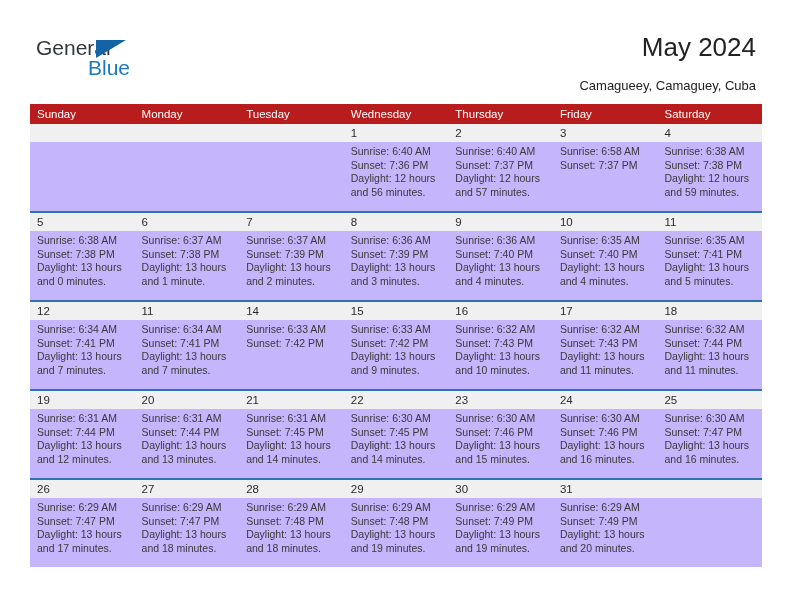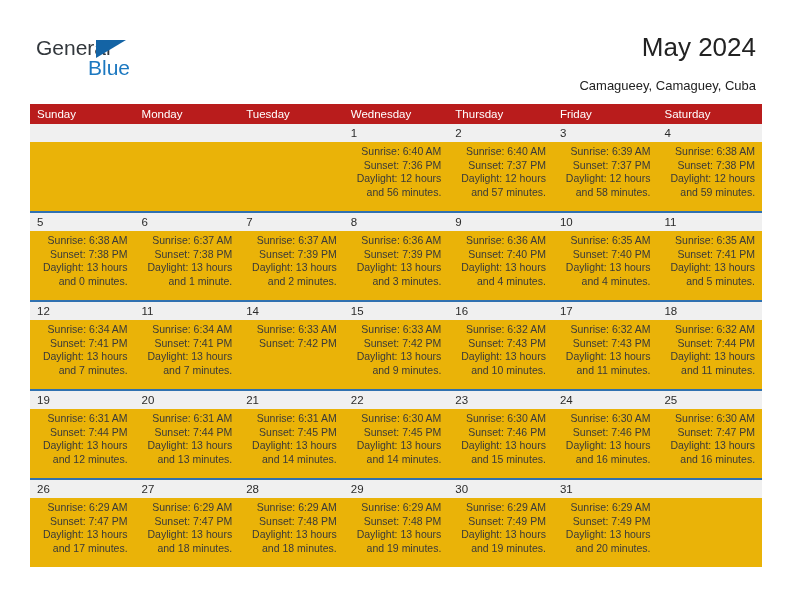--- a/index.html
+++ b/index.html
@@ -109,23 +109,22 @@
   .week:first-of-type {
     border-top: none;
   }
   .week-numbers {
     display: flex;
     background: #f0f0f0;
     height: 18px;
   }
   .week-body {
     display: flex;
-    background: #eab308;
+    background: #c4b5fd;
     height: 69px;
-    text-align: right;
   }
   .daynum {
     flex: 1 1 0;
     font-size: 11.5px;
     line-height: 18px;
     color: #2b2b2b;
     padding-left: 7px;
     box-sizing: border-box;
   }
   .daycell {
@@ -187,23 +186,22 @@
               <div class="line">Sunrise: 6:40 AM</div>
               <div class="line">Sunset: 7:36 PM</div>
               <div class="line dl">Daylight: 12 hours and 56 minutes.</div>
             </div>
             <div class="daycell">
               <div class="line">Sunrise: 6:40 AM</div>
               <div class="line">Sunset: 7:37 PM</div>
               <div class="line dl">Daylight: 12 hours and 57 minutes.</div>
             </div>
             <div class="daycell">
-              <div class="line">Sunrise: 6:39 AM</div>
+              <div class="line">Sunrise: 6:58 AM</div>
               <div class="line">Sunset: 7:37 PM</div>
-              <div class="line dl">Daylight: 12 hours and 58 minutes.</div>
             </div>
             <div class="daycell">
               <div class="line">Sunrise: 6:38 AM</div>
               <div class="line">Sunset: 7:38 PM</div>
               <div class="line dl">Daylight: 12 hours and 59 minutes.</div>
             </div>
           </div>
         </div>
         <div class="week">
           <div class="week-numbers">

